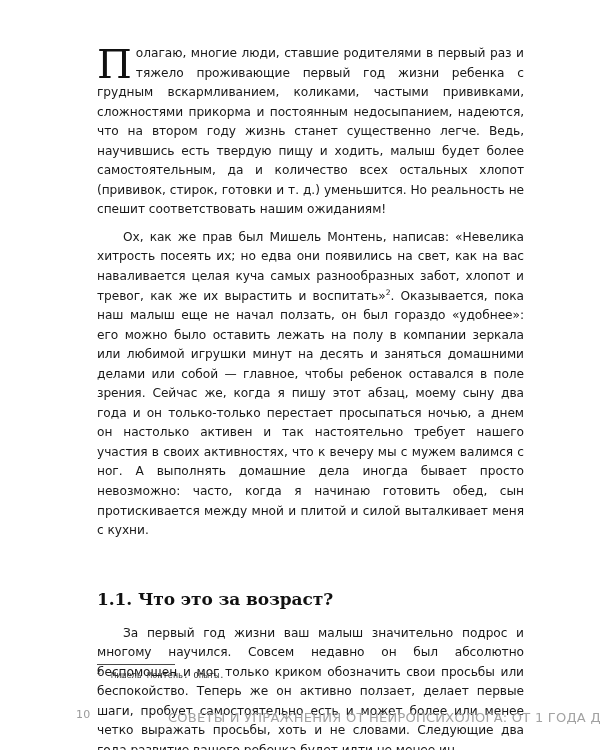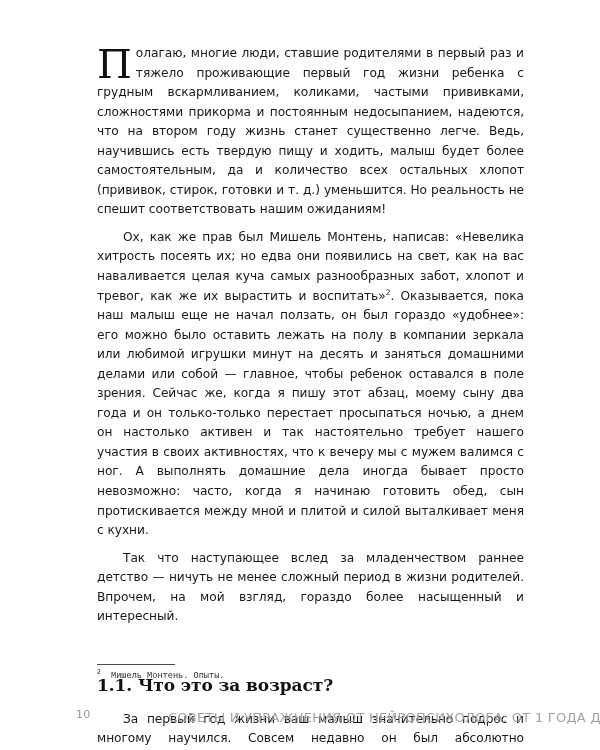--- a/index.html
+++ b/index.html
@@ -143,21 +143,20 @@
 <body>
 
 <div class="page">
 
   <div class="content">
 
     <p class="body-par dropcap-par"><span class="dropcap">П</span><span>олагаю, многие люди, ставшие родителями в первый раз и тяжело проживающие первый год жизни ребенка с грудным вскармливанием, коликами, частыми прививками, сложностями прикорма и постоянным недосыпанием, надеются, что на втором году жизнь станет существенно легче. Ведь, научившись есть твердую пищу и ходить, малыш будет более самостоятельным, да и количество всех остальных хлопот (прививок, стирок, готовки и т. д.) уменьшится. Но реальность не спешит соответствовать нашим ожиданиям!</span></p>
 
     <p class="body-par"><span>Ох, как же прав был Мишель Монтень, написав: «Невелика хитрость посеять их; но едва они появились на свет, как на вас наваливается целая куча самых разнообразных забот, хлопот и тревог, как же их вырастить и воспитать»</span><sup class="fn-ref">2</sup><span>. Оказывается, пока наш малыш еще не начал ползать, он был гораздо «удобнее»: его можно было оставить лежать на полу в компании зеркала или любимой игрушки минут на десять и заняться домашними делами или собой — главное, чтобы ребенок оставался в поле зрения. Сейчас же, когда я пишу этот абзац, моему сыну два года и он только-только перестает просыпаться ночью, а днем он настолько активен и так настоятельно требует нашего участия в своих активностях, что к вечеру мы с мужем валимся с ног. А выполнять домашние дела иногда бывает просто невозможно: часто, когда я начинаю готовить обед, сын протискивается между мной и плитой и силой выталкивает меня с кухни.</span></p>
 
-    <p class="body-par">Так что наступающее вслед за младенчеством раннее детство — ничуть не менее сложный период в жизни родителей. Впрочем, на мой взгляд, гораздо более насыщенный и интересный.</p>
 
     <div class="gap-before-heading"></div>
 
     <h2 class="section-heading">1.1. Что это за возраст?</h2>
 
     <div class="gap-after-heading"></div>
 
     <p class="body-par">За первый год жизни ваш малыш значительно подрос и многому научился. Совсем недавно он был абсолютно беспомощен и мог только криком обозначить свои просьбы или беспокойство. Теперь же он активно ползает, делает первые шаги, пробует самостоятельно есть и может более или менее четко выражать просьбы, хоть и не словами. Следующие два года развитие вашего ребенка будет идти не менее ин-</p>
 
   </div>

